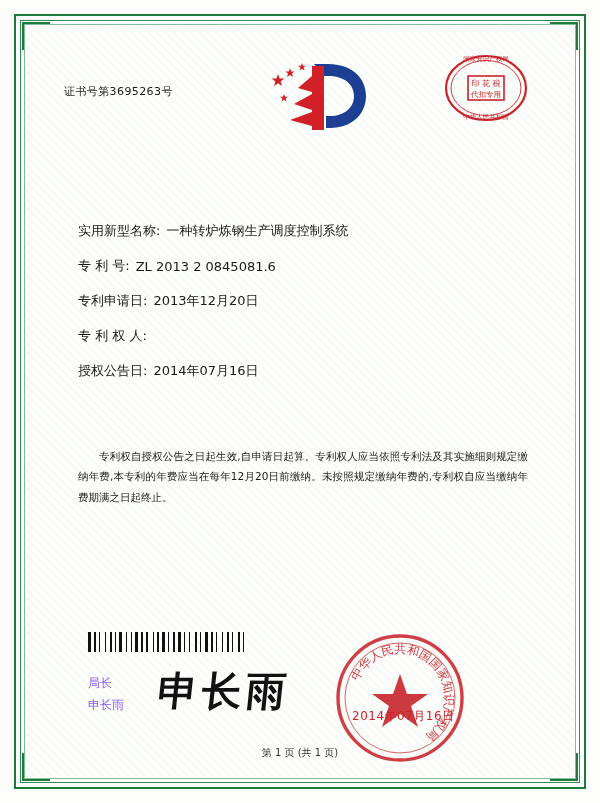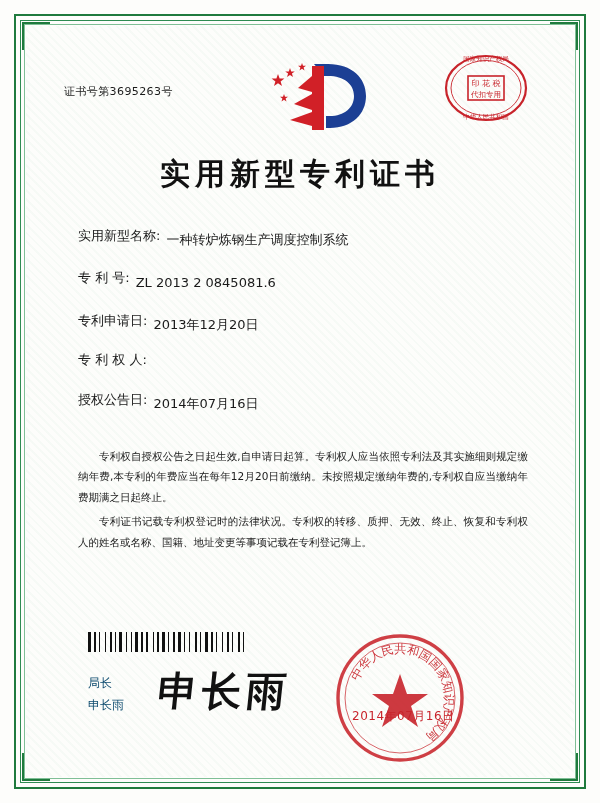--- a/index.html
+++ b/index.html
@@ -118,21 +118,20 @@
     margin-bottom: 17px;
     font-size: 13px;
     color: #1a1a1a;
   }
   .field-label {
     white-space: nowrap;
     margin-right: 6px;
   }
   .field-value {
     white-space: nowrap;
-    margin-top: 9px;
   }
 
   
   .paras {
     position: absolute;
     left: 38px;
     right: 32px;
     top: 410px;
     font-size: 10.5px;
     line-height: 1.95;
@@ -159,21 +158,21 @@
     margin-right: 1px;
     vertical-align: top;
   }
 
   
   .sig-labels {
     position: absolute;
     left: 48px;
     top: 636px;
     font-size: 12px;
-    color: #0c4a6e;
+    color: #8b5cf6;
     line-height: 1.85;
   }
   .sig-script {
     position: absolute;
     left: 118px;
     top: 628px;
     font-size: 40px;
     font-family: "DejaVu Serif", "Liberation Serif", serif;
     font-weight: bold;
     color: #111;
@@ -259,21 +258,20 @@
         <rect x="28" y="24" width="36" height="24" fill="none" stroke="#c8242b" stroke-width="1.6"></rect>
         <text x="46" y="34" fill="#c8242b" font-size="8" text-anchor="middle" font-family="DejaVu Sans, sans-serif">印 花 税</text>
         <text x="46" y="45" fill="#c8242b" font-size="7.5" text-anchor="middle" font-family="DejaVu Sans, sans-serif">代扣专用</text>
         <g fill="#c8242b" font-size="6.5" font-family="DejaVu Sans, sans-serif">
           <text transform="translate(46,9) rotate(0)" text-anchor="middle">国家知识产权局</text>
           <text transform="translate(46,67) rotate(0)" text-anchor="middle">中华人民共和国</text>
         </g>
       </svg>
     </div>
 
-    <div class="title">实用新型专利证书</div>
 
     <div class="fields">
       <div class="field-row">
         <span class="field-label">实用新型名称:</span>
         <span class="field-value">一种转炉炼钢生产调度控制系统</span>
       </div>
       <div class="field-row">
         <span class="field-label">专  利  号:</span>
         <span class="field-value">ZL 2013 2 0845081.6</span>
       </div>
@@ -285,21 +283,20 @@
         <span class="field-label">专 利 权 人:</span>
       </div>
       <div class="field-row">
         <span class="field-label">授权公告日:</span>
         <span class="field-value">2014年07月16日</span>
       </div>
     </div>
 
     <div class="paras">
       <div class="para">专利权自授权公告之日起生效,自申请日起算。专利权人应当依照专利法及其实施细则规定缴纳年费,本专利的年费应当在每年12月20日前缴纳。未按照规定缴纳年费的,专利权自应当缴纳年费期满之日起终止。</div>
-      <div class="para">专利证书记载专利权登记时的法律状况。专利权的转移、质押、无效、终止、恢复和专利权人的姓名或名称、国籍、地址变更等事项记载在专利登记簿上。</div>
     </div>
 
     <div class="barcode" id="barcode"><span style="width: 3px;"></span><span style="width: 1px; background: transparent;"></span><span style="width: 2px;"></span><span style="width: 1px; background: transparent;"></span><span style="width: 1px;"></span><span style="width: 3px; background: transparent;"></span><span style="width: 1px;"></span><span style="width: 2px; background: transparent;"></span><span style="width: 2px;"></span><span style="width: 1px; background: transparent;"></span><span style="width: 1px;"></span><span style="width: 1px; background: transparent;"></span><span style="width: 3px;"></span><span style="width: 2px; background: transparent;"></span><span style="width: 1px;"></span><span style="width: 2px; background: transparent;"></span><span style="width: 1px;"></span><span style="width: 1px; background: transparent;"></span><span style="width: 3px;"></span><span style="width: 1px; background: transparent;"></span><span style="width: 2px;"></span><span style="width: 1px; background: transparent;"></span><span style="width: 2px;"></span><span style="width: 3px; background: transparent;"></span><span style="width: 1px;"></span><span style="width: 1px; background: transparent;"></span><span style="width: 2px;"></span><span style="width: 1px; background: transparent;"></span><span style="width: 3px;"></span><span style="width: 1px; background: transparent;"></span><span style="width: 1px;"></span><span style="width: 2px; background: transparent;"></span><span style="width: 2px;"></span><span style="width: 1px; background: transparent;"></span><span style="width: 3px;"></span><span style="width: 1px; background: transparent;"></span><span style="width: 1px;"></span><span style="width: 2px; background: transparent;"></span><span style="width: 1px;"></span><span style="width: 3px; background: transparent;"></span><span style="width: 2px;"></span><span style="width: 1px; background: transparent;"></span><span style="width: 1px;"></span><span style="width: 2px; background: transparent;"></span><span style="width: 3px;"></span><span style="width: 1px; background: transparent;"></span><span style="width: 2px;"></span><span style="width: 1px; background: transparent;"></span><span style="width: 1px;"></span><span style="width: 3px; background: transparent;"></span><span style="width: 1px;"></span><span style="width: 2px; background: transparent;"></span><span style="width: 2px;"></span><span style="width: 1px; background: transparent;"></span><span style="width: 1px;"></span><span style="width: 3px; background: transparent;"></span><span style="width: 2px;"></span><span style="width: 1px; background: transparent;"></span><span style="width: 1px;"></span><span style="width: 2px; background: transparent;"></span></div>
 
     <div class="sig-labels">
       <div>局长</div>
       <div>申长雨</div>
     </div>
     <div class="sig-script">申长雨</div>
 
@@ -311,15 +308,16 @@
         <defs>
           <path id="ringpath" d="M70,70 m-45,0 a45,45 0 1,1 90,0 a45,45 0 1,1 -90,0"></path>
         </defs>
         <text fill="#c8242b" font-size="12" font-family="DejaVu Sans, sans-serif" opacity="0.9">
           <textPath href="#ringpath" startOffset="6%">中华人民共和国国家知识产权局</textPath>
         </text>
       </svg>
     </div>
     <div class="seal-date">2014年07月16日</div>
 
+    <div class="footer">第 1 页 (共 1 页)</div>
 
   </div>
 </div>
 
 </body></html>

